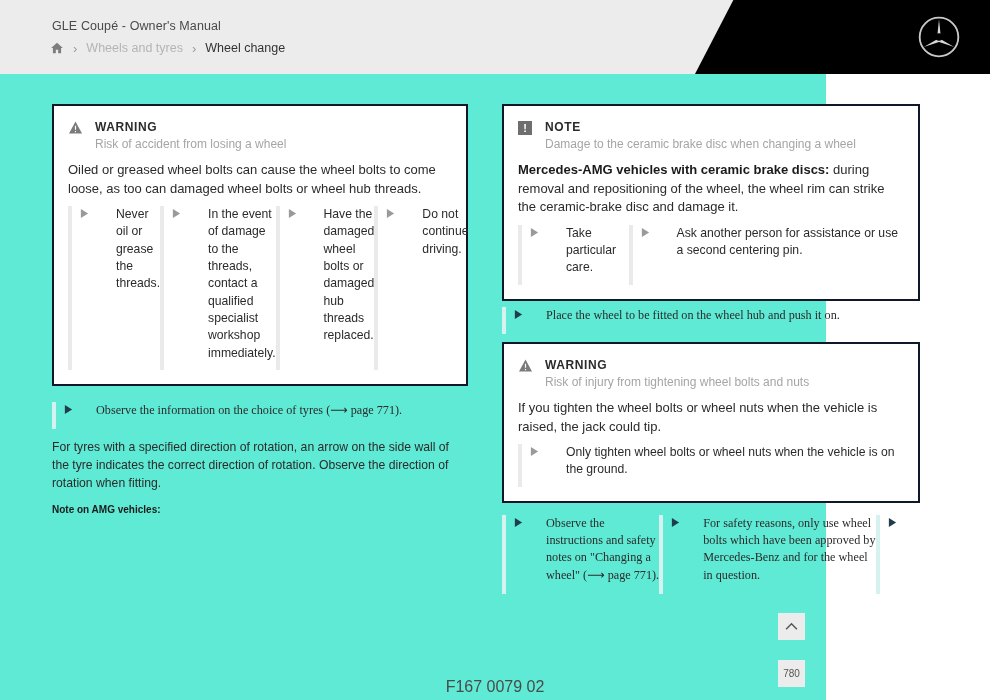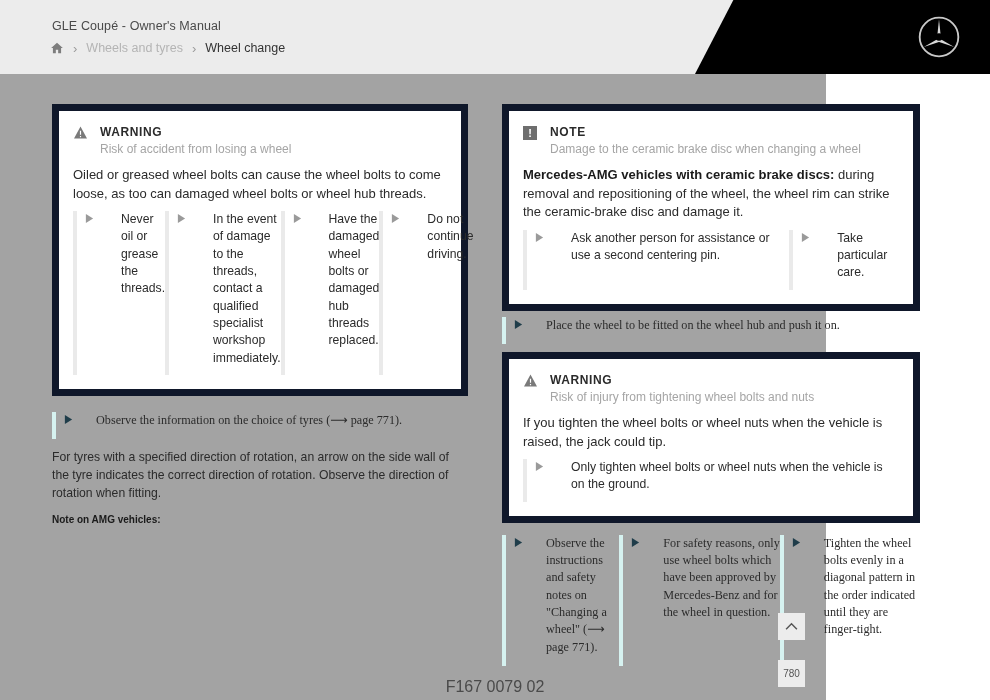--- a/index.html
+++ b/index.html
@@ -2,21 +2,21 @@
 <html><head>
 <meta charset="utf-8">
 <style>
   * { box-sizing: border-box; margin: 0; padding: 0; }
   html, body {
     width: 990px; height: 700px;
     background: #ffffff;
     font-family: "Liberation Sans", sans-serif;
     overflow: hidden;
   }
-  .page { position: relative; width: 826px; height: 700px; background: #a3a3a3; }
+  .page { position: relative; width: 826px; height: 700px; background: #5eead4; }
 
   
   .header {
     position: absolute; top: 0; left: 0;
     width: 990px; height: 74px;
     background: #ececec;
     overflow: hidden;
   }
   .header-black {
     position: absolute; top: 0; right: 0;
@@ -41,21 +41,21 @@
   .bc-link { font-size: 12.5px; color: #b4b4b4; }
   .bc-current { font-size: 12.5px; color: #333333; text-align: center; }
 
   
   .col { position: absolute; top: 104px; }
   .col-left  { left: 52px;  width: 416px; }
   .col-right { left: 502px; width: 418px; }
 
   
   .box {
-    border: 7px solid #0f172a;
+    border: 2px solid #0f172a;
     background: #ffffff;
     padding: 14px 16px 14px 14px;
     margin-bottom: 0;
   }
   .box-head { display: flex; gap: 10px; align-items: flex-start; margin-bottom: 9px; }
   .box-icon { flex: 0 0 auto; width: 17px; padding-top: 1px; }
   .tri-icon { display: block; width: 15px; height: 13px; }
   .note-icon {
     display: block; width: 14px; height: 14px;
     background: #6e6e6e; color: #ffffff;
@@ -239,30 +239,30 @@
       </div>
       <div class="box-body"><b>Mercedes-AMG vehicles with ceramic brake discs:</b><span> during removal and repositioning of the wheel, the wheel rim can strike the ceramic-brake disc and damage it.</span></div>
       <div class="act-list in-box">
         <div class="act">
           <span class="act-bar"></span>
           <span class="act-arrow">
               <svg viewBox="0 0 10 10">
                 <path d="M1 0 L9 5 L1 10 Z"></path>
               </svg>
             </span>
+          <span class="act-text">Take particular care.</span>
+        </div>
+        <div class="act">
+          <span class="act-bar"></span>
+          <span class="act-arrow">
+              <svg viewBox="0 0 10 10">
+                <path d="M1 0 L9 5 L1 10 Z"></path>
+              </svg>
+            </span>
           <span class="act-text">Ask another person for assistance or use a second centering pin.</span>
-        </div>
-        <div class="act">
-          <span class="act-bar"></span>
-          <span class="act-arrow">
-              <svg viewBox="0 0 10 10">
-                <path d="M1 0 L9 5 L1 10 Z"></path>
-              </svg>
-            </span>
-          <span class="act-text">Take particular care.</span>
         </div>
       </div>
     </div>
 
     <div class="act-list out-box" style="margin-top:6px;">
       <div class="act">
         <span class="act-bar"></span>
         <span class="act-arrow">
             <svg viewBox="0 0 10 10">
               <path d="M1 0 L9 5 L1 10 Z"></path>
@@ -317,21 +317,20 @@
           </span>
         <span class="act-text">For safety reasons, only use wheel bolts which have been approved by Mercedes-Benz and for the wheel in question.</span>
       </div>
       <div class="act">
         <span class="act-bar"></span>
         <span class="act-arrow">
             <svg viewBox="0 0 10 10">
               <path d="M1 0 L9 5 L1 10 Z"></path>
             </svg>
           </span>
-        <span class="act-text">Tighten the wheel bolts evenly in a diagonal pattern in the order indicated until they are finger-tight.</span>
       </div>
     </div>
   </div>
 
   <div class="fab fab-up">
     <svg viewBox="0 0 14 10" fill="none" stroke="#555" stroke-width="1.6">
       <path d="M1 8 L7 2 L13 8"></path>
     </svg>
   </div>
   <div class="fab fab-page">780</div>

